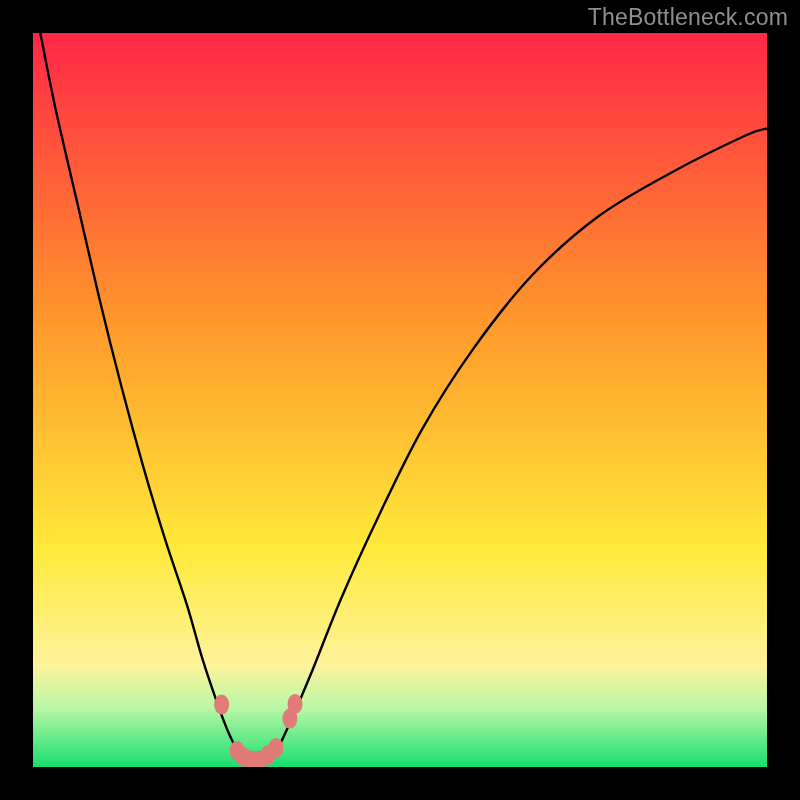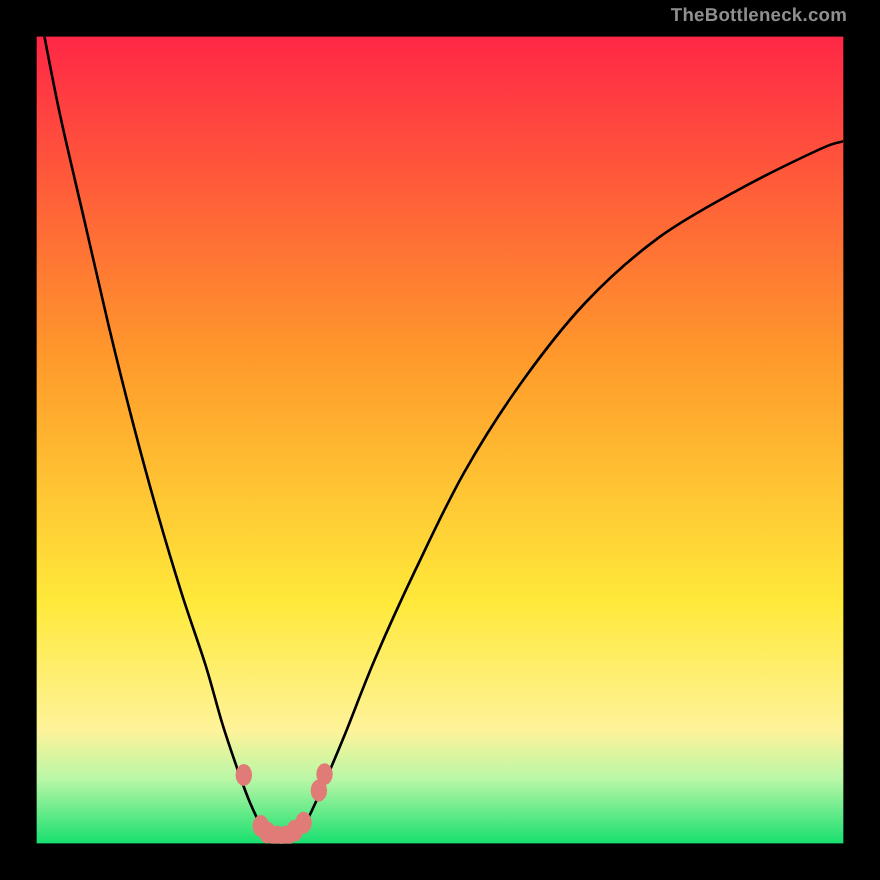--- a/index.html
+++ b/index.html
@@ -22,24 +22,24 @@
     position: absolute;
     left: 33px;
     top: 33px;
     width: 734px;
     height: 734px;
     overflow: hidden;
   }
   .watermark {
     position: absolute;
     top: 4px;
-    right: 30px;
+    right: 12px;
     font-family: Arial, Helvetica, sans-serif;
-    font-size: 17px;
-    font-weight: 700;
+    font-size: 23px;
+    font-weight: 400;
     color: #8f8f8f;
     letter-spacing: 0.2px;
   }
   svg {
     display: block;
   }
 </style>
 </head>
 <body>
 

